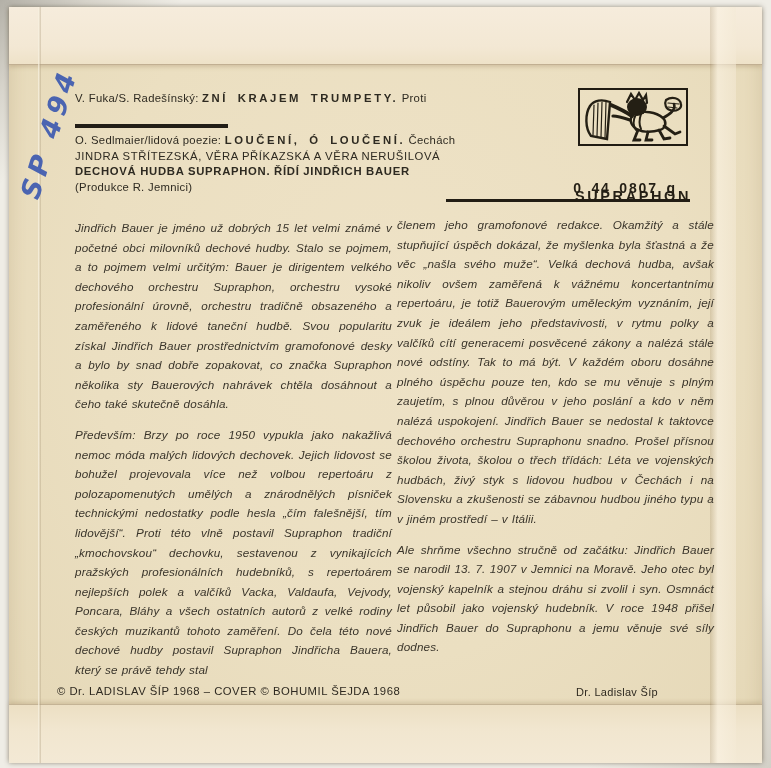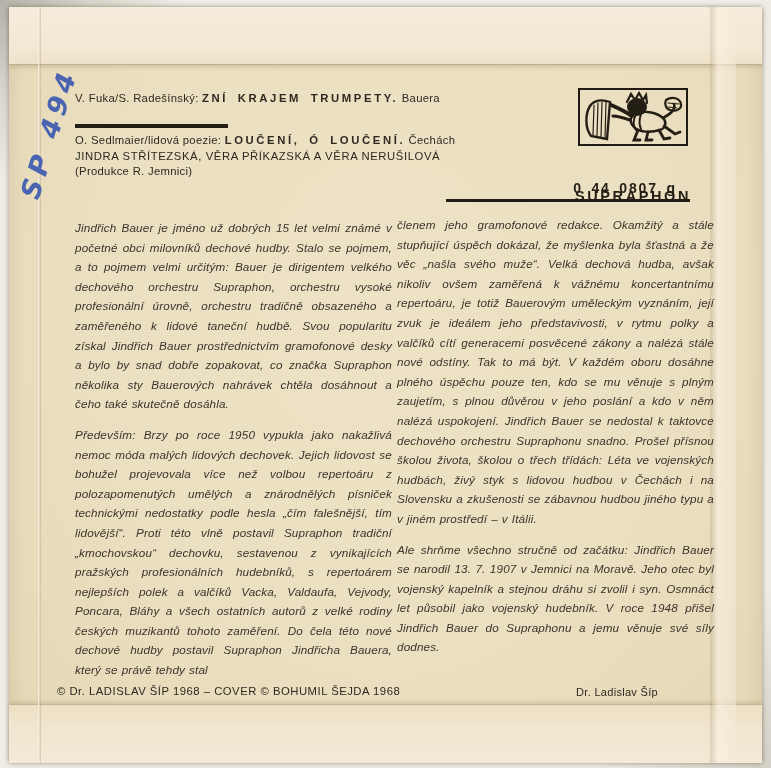--- a/index.html
+++ b/index.html
@@ -117,33 +117,34 @@
     <div class="crease-left"></div>
     <div class="crease-right"></div>
   </div>
 
   <div class="handwriting">SP 494</div>
 
   <div class="hdr hdr-a">
     <div>
       <span>V. Fuka/S. Radešínský:</span>
       <span class="t-bold">ZNÍ KRAJEM TRUMPETY.</span>
-      <span>Bauera</span>
+      <span>Proti</span>
     </div>
   </div>
 
   <div class="divider"></div>
 
   <div class="hdr hdr-b">
     <div>
       <span>O. Sedlmaier/lidová poezie:</span>
       <span class="t-bold">LOUČENÍ, Ó LOUČENÍ.</span>
       <span>Čechách</span>
     </div>
     <div class="perf">JINDRA STŘÍTEZSKÁ, VĚRA PŘÍKAZSKÁ A VĚRA NERUŠILOVÁ</div>
+    <div class="ens">DECHOVÁ HUDBA SUPRAPHON. ŘÍDÍ JINDŘICH BAUER</div>
     <div>(Produkce R. Jemnici)</div>
   </div>
 
   <div class="logo-box">
     <span>
       <svg width="105" height="53" viewBox="0 0 105 53">
         <g stroke="#241f14" fill="none" stroke-linecap="round">
 
           <path d="M10,16 C5,24 5,38 11,46 L27,49 L30,12 C22,9 14,10 10,16 Z" stroke-width="2.4"></path>
           <line x1="14" y1="15" x2="13" y2="45" stroke-width="1.2"></line>

